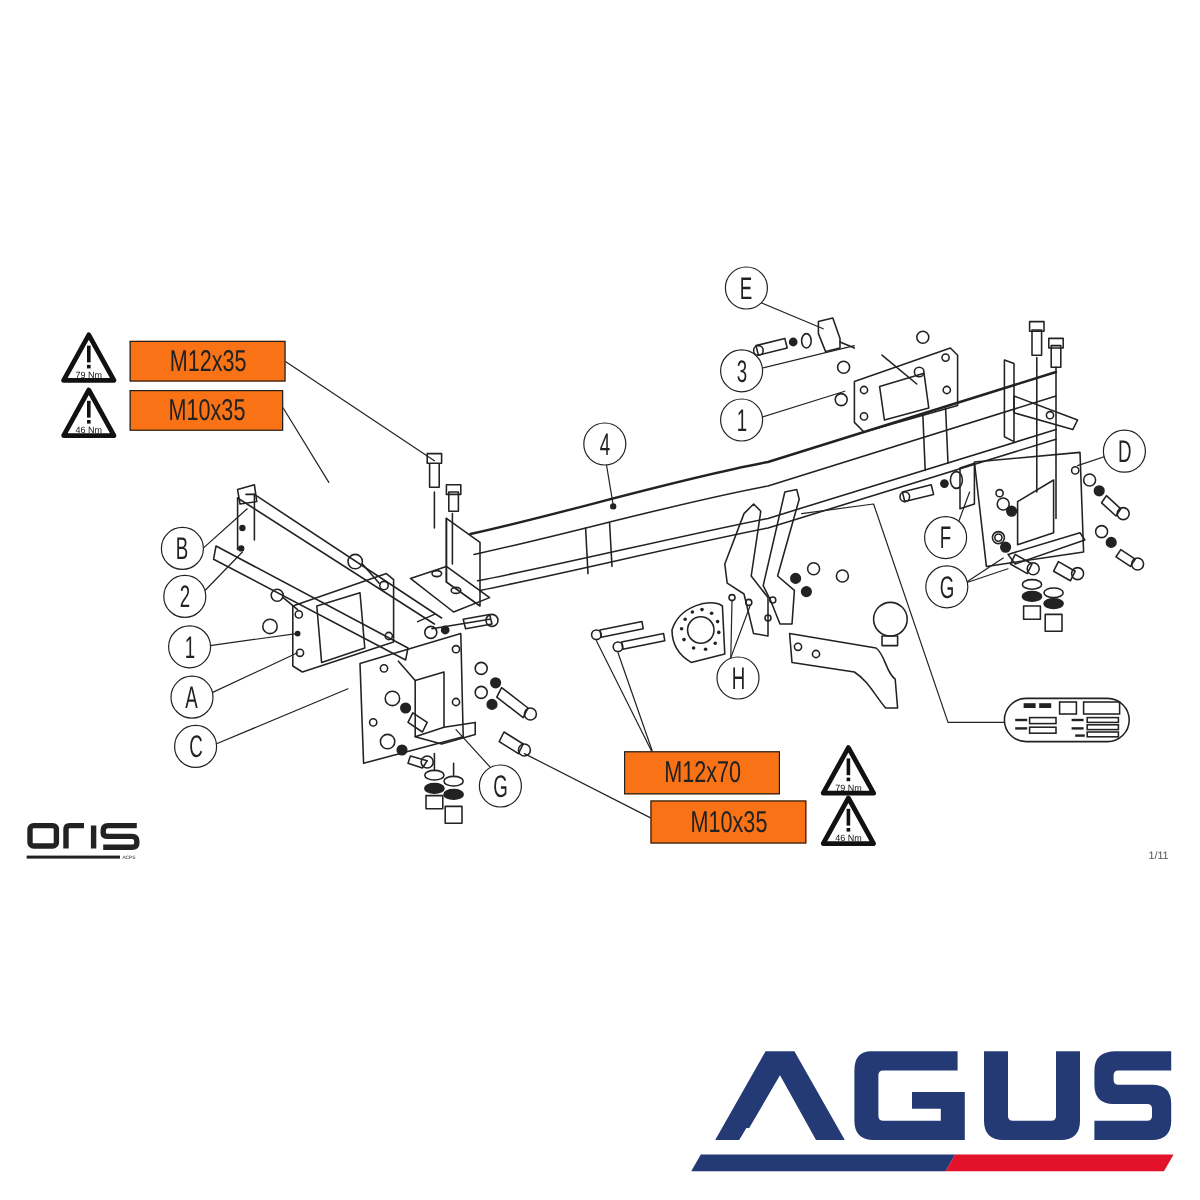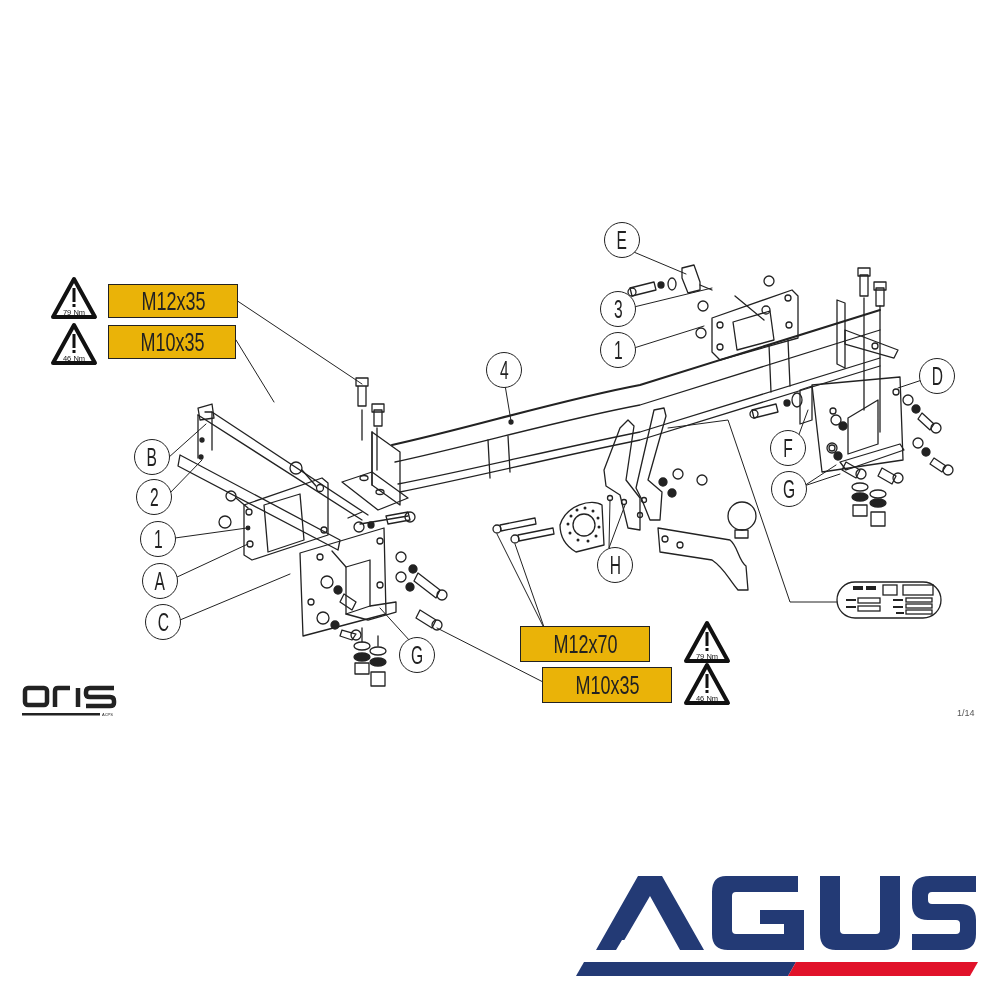--- a/index.html
+++ b/index.html
@@ -1,18 +1,18 @@
 <!DOCTYPE html>
 <html><head>
 <meta charset="utf-8">
 <style>
   html, body { margin:0; padding:0; background:#ffffff; }
   body { width:1000px; height:1000px; position:relative; overflow:hidden; font-family:"Liberation Sans", sans-serif; }
   #drawing { position:absolute; left:0; top:0; width:1000px; height:1000px; }
-  .spec-box { position:absolute; border:1.5px solid #222; background:#eab308; height:32px; display:flex; align-items:center; justify-content:center; font-family:"Liberation Sans Narrow","Liberation Sans", sans-serif; font-size:25px; color:#222; letter-spacing:0px; transform-origin:left center; }
+  .spec-box { position:absolute; border:1.5px solid #222; background:#f97316; height:32px; display:flex; align-items:center; justify-content:center; font-family:"Liberation Sans Narrow","Liberation Sans", sans-serif; font-size:25px; color:#222; letter-spacing:0px; transform-origin:left center; }
   .spec-text { display:inline-block; transform:scaleX(0.72); }
   .warn { position:absolute; width:48px; height:44px; }
   .warn svg { width:48px; height:44px; display:block; }
   .callout { position:absolute; width:34px; height:34px; border:1.3px solid #222; border-radius:50%; background:#fff; display:flex; align-items:center; justify-content:center; font-size:26px; color:#222; font-family:"Liberation Sans", sans-serif; }
   .callout span { display:inline-block; transform:scaleX(0.6); }
   .oris { position:absolute; left:22px; top:682px; width:96px; height:40px; }
   .page-num { position:absolute; left:957px; top:708px; font-size:9px; color:#555; }
   .agus-logo { position:absolute; left:576px; top:868px; width:402px; height:112px; }
 </style>
 </head>
@@ -367,21 +367,21 @@
   <g fill="none" stroke="#222" stroke-width="4.5" stroke-linecap="butt">
     <rect x="3" y="6" width="22" height="17" rx="3"></rect>
     <path d="M33 25 L 33 9 Q 33 6 36 6 L 48 6"></path>
     <path d="M56 6 L 56 25"></path>
     <path d="M92 6 L 68 6 Q 64 6 64 10 L 64 12 Q 64 15 68 15 L 88 15 Q 92 15 92 19 L 92 21 Q 92 24 88 24 L 64 24"></path>
   </g>
   <rect x="0" y="31" width="78" height="2.5" fill="#222"></rect>
   <text x="80" y="34" font-size="4" fill="#222" font-family="Liberation Sans, sans-serif">ACPS</text>
 </svg>
 
-<div class="page-num">1/14</div>
+<div class="page-num">1/11</div>
 
 <svg class="agus-logo" viewBox="0 0 402 112" xmlns="http://www.w3.org/2000/svg">
   <g fill="#233a75">
 
     <path d="M20 82 L 62 8 L 86 8 L 128 82 L 104 82 L 74 28 L 46 76 L 78 76 L 82 82 Z"></path>
     <path d="M40 82 L 46 72 L 84 72 L 90 82 Z" fill="#fff"></path>
 
     <path d="M150 8 L 222 8 L 222 24 L 160 24 Q 156 24 156 28 L 156 62 Q 156 66 160 66 L 208 66 L 208 56 L 184 56 L 184 42 L 228 42 L 228 82 L 152 82 Q 136 82 136 66 L 136 24 Q 136 8 150 8 Z"></path>
 
     <path d="M244 8 L 264 8 L 264 62 Q 264 66 268 66 L 300 66 Q 304 66 304 62 L 304 8 L 324 8 L 324 66 Q 324 82 308 82 L 260 82 Q 244 82 244 66 Z"></path>

